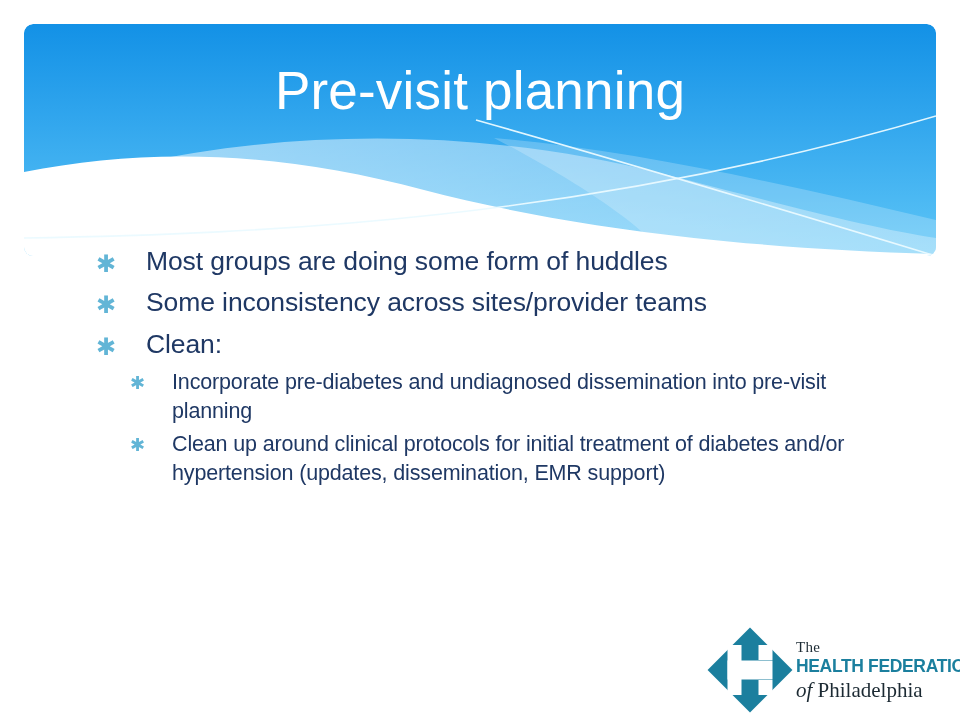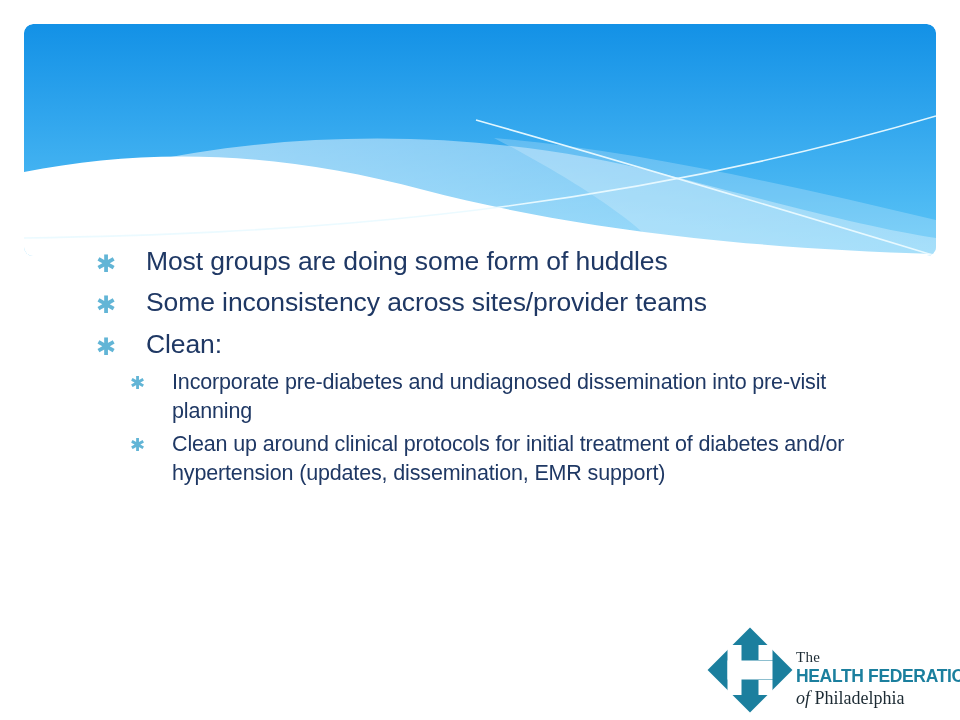--- a/index.html
+++ b/index.html
@@ -120,42 +120,42 @@
   #logo-mark {
     position: absolute;
     left: 0;
     top: 2px;
     width: 88px;
     height: 88px;
   }
   #logo-text {
     position: absolute;
     left: 90px;
-    top: 26px;
+    top: 16px;
     width: 150px;
   }
   .logo-the {
     font-family: "Liberation Serif", serif;
     font-size: 15px;
     color: #1c2a33;
     line-height: 1.05;
     letter-spacing: 0.3px;
   }
   .logo-main {
     font-family: "Liberation Sans", sans-serif;
     font-size: 17.5px;
     font-weight: bold;
     color: #1b7f9e;
     line-height: 1.25;
     letter-spacing: -0.35px;
     white-space: nowrap;
   }
   .logo-sub {
     font-family: "Liberation Serif", serif;
-    font-size: 18px;
+    font-size: 21px;
     color: #1c2a33;
     line-height: 1.2;
     white-space: nowrap;
   }
   .logo-sub .italic-of {
     font-style: italic;
   }
 </style>
 </head>
 <body>
@@ -190,20 +190,21 @@
 
         <path d="M 470,114 C 610,126 760,160 912,196 L 912,232 L 640,232 C 620,200 540,150 470,114 Z" fill="#ffffff" opacity="0.22"></path>
 
         <path d="M 0,214 C 240,210 560,196 912,92" fill="none" stroke="#eafaff" stroke-width="1.6" opacity="0.95"></path>
 
         <path d="M 452,96 C 600,138 760,186 912,232" fill="none" stroke="#eafaff" stroke-width="1.6" opacity="0.95"></path>
       </g>
     </svg>
   </div>
 
+  <div id="slide-title">Pre-visit planning</div>
 
   <div id="body-list">
 
     <div class="bullet-row lvl1">
       <span class="bullet-mark">✱</span>
       <span class="bullet-text">Most groups are doing some form of huddles</span>
     </div>
 
     <div class="bullet-row lvl1">
       <span class="bullet-mark">✱</span>

